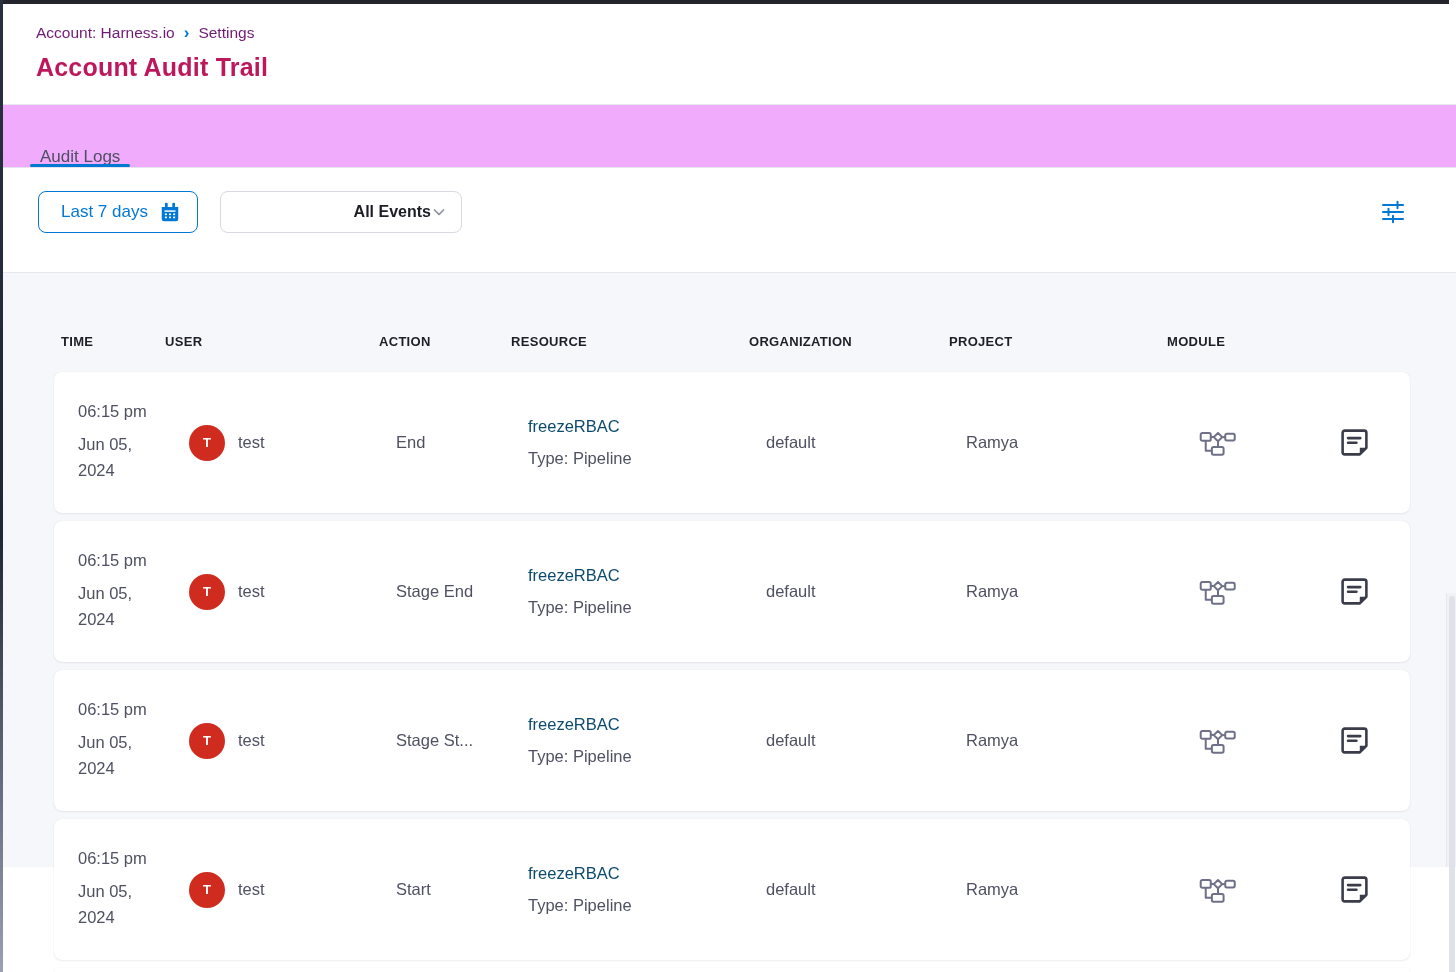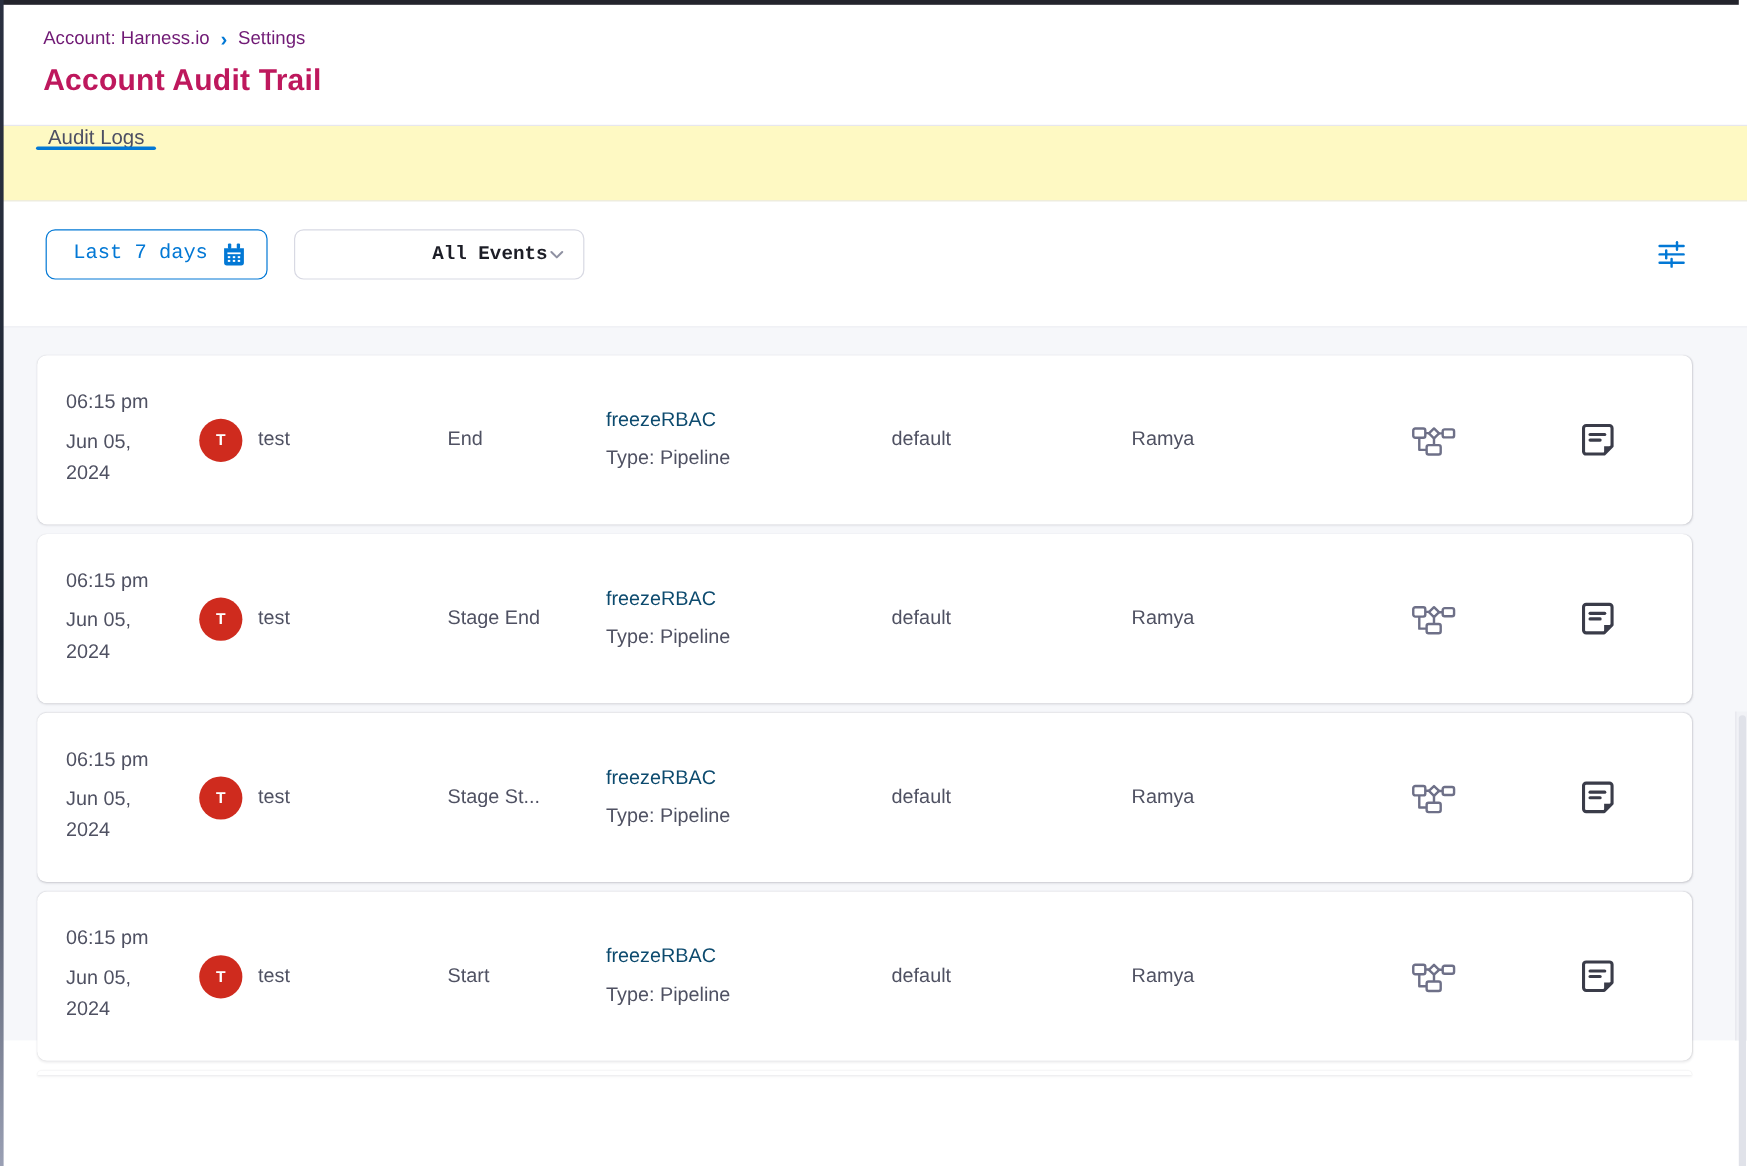--- a/index.html
+++ b/index.html
@@ -18,43 +18,43 @@
                 background:linear-gradient(180deg,#2a3040 0%, #1f2734 55%, #9aa0b4 100%); z-index:60; }
 
   
   .page-header { height:105px; padding:24px 36px 0 36px; border-bottom:1px solid #e7e7ee; background:#fff; }
   .breadcrumb { font-size:15.5px; display:flex; align-items:center; gap:9px; }
   .breadcrumb a { color:#701a75; text-decoration:none; cursor:pointer; }
   .crumb-sep { color:#0278d5; font-size:17px; font-weight:700; line-height:1; transform:translateY(-1px); }
   .page-title { margin-top:11px; font-size:25px; font-weight:700; color:#be185d; letter-spacing:.2px; }
 
   
-  .tabs-bar { height:63px; border-bottom:1px solid #e4e5ec; display:flex; align-items:flex-start; padding:0 36px; gap:36px; background:#fef9c3; }
+  .tabs-bar { height:63px; border-bottom:1px solid #e4e5ec; display:flex; align-items:flex-end; padding:0 36px; gap:36px; background:#f0abfc; }
   .tab { position:relative; display:flex; align-items:center; font-size:17px; color:#4d4f63; cursor:pointer; padding:0 4px; }
   .tab.active::after { content:""; position:absolute; left:-6px; right:-6px; bottom:0; height:3px; border-radius:3px; background:#0278d5; }
 
   
-  .filter-bar { height:105px; border-bottom:1px solid #e7e8ef; display:flex; align-items:center; padding:0 46px 17px 38px; background:#fff;font-family:Liberation Mono, monospace; }
+  .filter-bar { height:105px; border-bottom:1px solid #e7e8ef; display:flex; align-items:center; padding:0 46px 17px 38px; background:#fff; }
   .date-range-btn { height:42px; padding:0 16px 0 22px; display:flex; align-items:center; gap:11px;
     border:1.5px solid #0278d5; border-radius:8px; background:#fff; color:#0278d5;
     font-size:17px; font-family:inherit; cursor:pointer; }
   .select-box { height:42px; display:flex; align-items:center; justify-content:flex-end;
     border:1px solid #d8d9e3; border-radius:8px; background:#fff; padding:0 14px 0 16px;
     font-size:16px; font-weight:600; color:#1c1d26; cursor:pointer; }
   .select-events { width:242px; margin-left:22px; }
   .select-saved { width:315px; }
   .spacer { flex:1; }
   .sliders-btn { background:none; border:none; cursor:pointer; margin-left:26px; padding:4px; display:flex; }
 
   
   .table-area { height:594px; background:#f6f7fa; position:relative; }
   .grid-cols { display:grid; grid-template-columns:104px 214px 132px 238px 200px 218px 140px 1fr; align-items:center; }
   .thead { padding:61px 70px 0 61px; }
   .th { font-size:13px; font-weight:700; color:#1d1e27; letter-spacing:.3px; }
-  .rows { padding:23px 46px 0 31px; }
+  .rows { padding:23px 46px 0 54px; }
   .row-card { background:#fff; border-radius:8px; height:141px; margin-bottom:8px; padding:0 24px;
     box-shadow:0 1px 2px rgba(40,41,61,.07), 0 0 1px rgba(40,41,61,.12); }
   .row-card.partial { height:4px; margin-bottom:0; border-radius:8px 8px 0 0; }
 
   .cell { font-size:16.5px; color:#4f5162; }
   .time-value { margin-bottom:10px; }
   .date-value { max-width:80px; line-height:26px; }
   .cell-user { display:flex; align-items:center; gap:13px; padding-left:7px; }
   .avatar { width:36px; height:36px; border-radius:50%; background:#cf2b1e; color:#fff;
     display:flex; align-items:center; justify-content:center; font-size:13px; font-weight:700; flex:0 0 auto; }
@@ -131,20 +131,30 @@
         <line x1="3" y1="13" x2="23" y2="13"></line>
           <line x1="8.5" y1="9.8" x2="8.5" y2="16.2"></line>
         <line x1="3" y1="20" x2="23" y2="20"></line>
           <line x1="13" y1="16.8" x2="13" y2="23.2"></line>
       </svg>
     </span>
   </button>
 </div>
 
 <div class="table-area">
+  <div class="thead grid-cols">
+    <div class="th">TIME</div>
+    <div class="th">USER</div>
+    <div class="th">ACTION</div>
+    <div class="th">RESOURCE</div>
+    <div class="th">ORGANIZATION</div>
+    <div class="th">PROJECT</div>
+    <div class="th">MODULE</div>
+    <div class="th"></div>
+  </div>
 
   <div class="rows" id="rows-container">
 
   <article class="row-card grid-cols">
     <div class="cell cell-time">
       <div class="time-value">06:15 pm</div>
       <div class="date-value">Jun 05, 2024</div>
     </div>
     <div class="cell cell-user">
       <span class="avatar">T</span>

